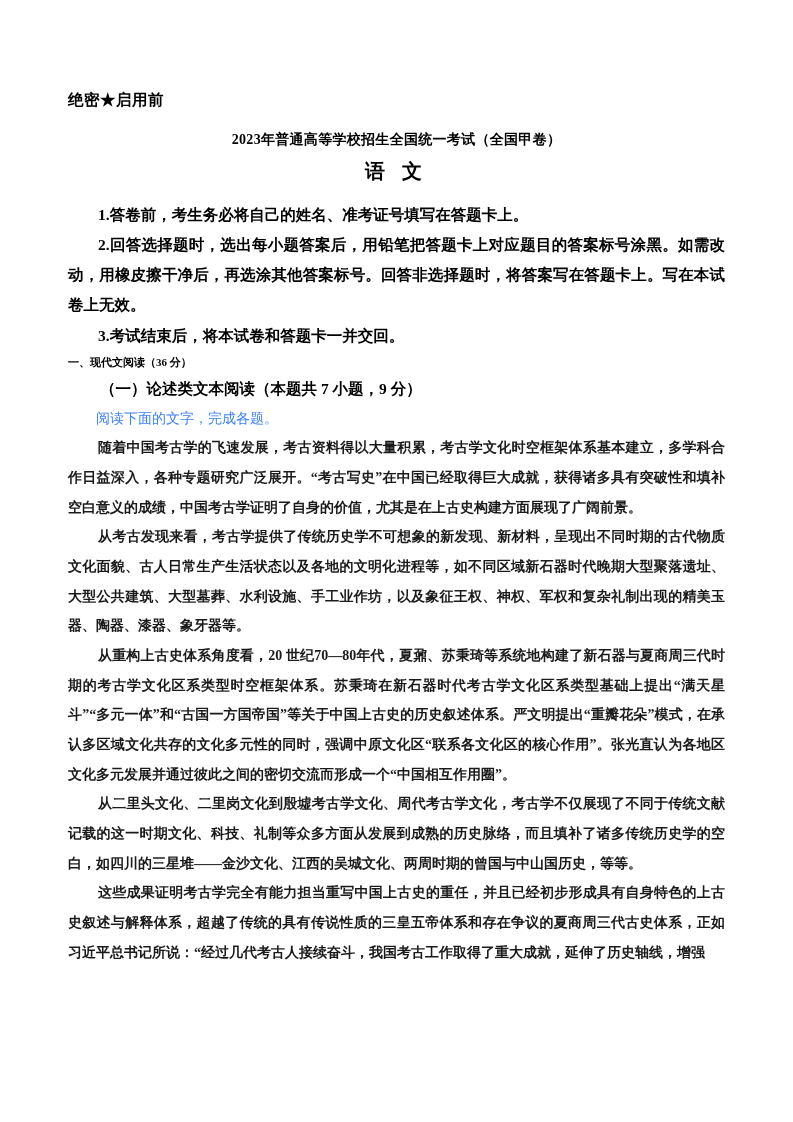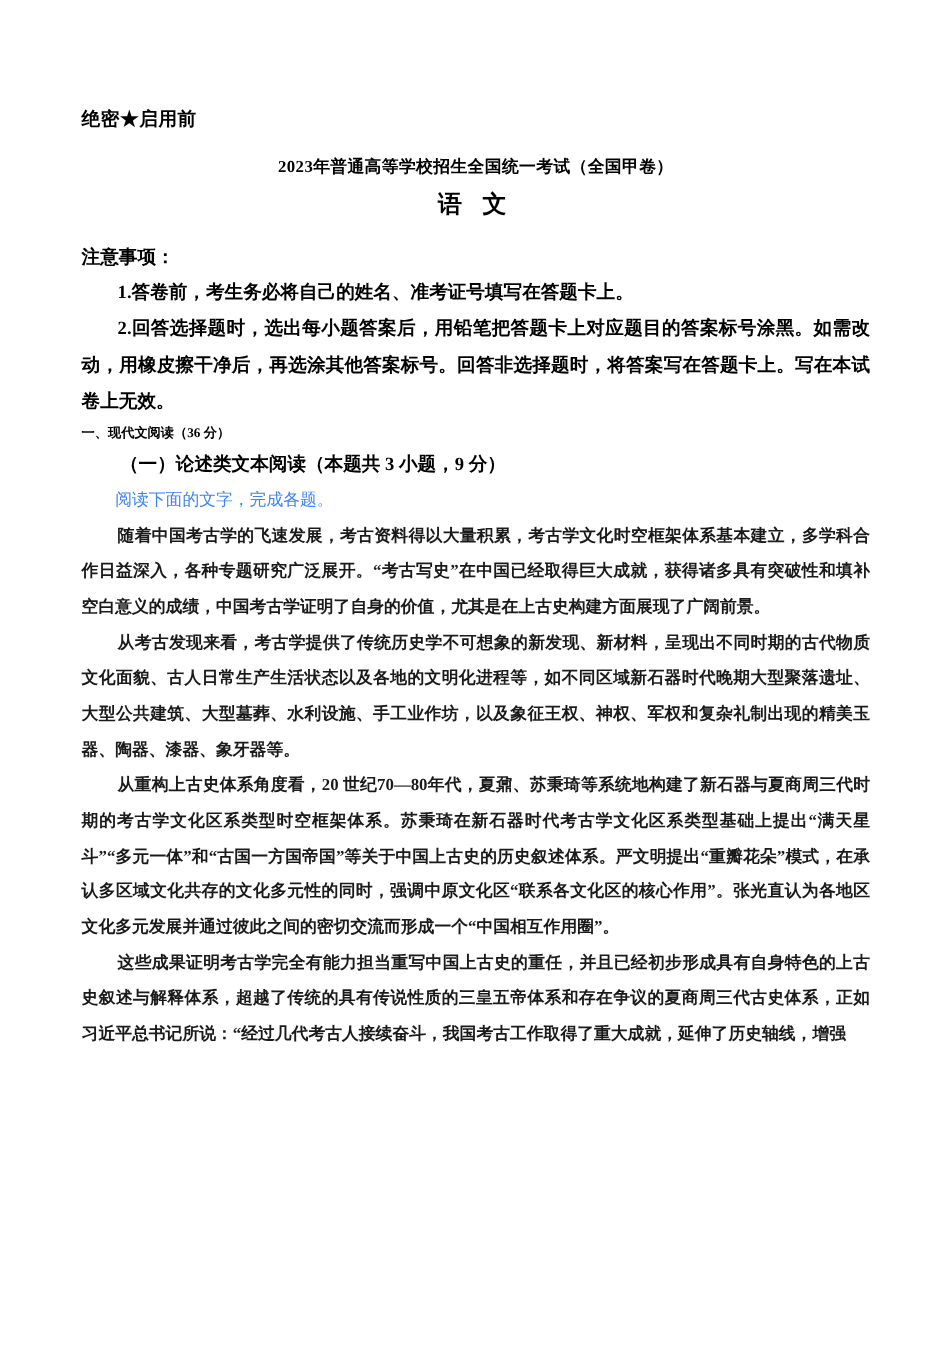--- a/index.html
+++ b/index.html
@@ -101,35 +101,36 @@
 <body>
 
 <div class="page">
 
   <p class="secrecy-line">绝密★启用前</p>
 
   <h1 class="exam-title">2023年普通高等学校招生全国统一考试（全国甲卷）</h1>
 
   <h2 class="subject-title">语 文</h2>
 
-  <p class="notice-heading">注意事项：</p>
 
   <p class="notice-item">1.答卷前，考生务必将自己的姓名、准考证号填写在答题卡上。</p>
 
   <p class="notice-item">2.回答选择题时，选出每小题答案后，用铅笔把答题卡上对应题目的答案标号涂黑。如需改动，用橡皮擦干净后，再选涂其他答案标号。回答非选择题时，将答案写在答题卡上。写在本试卷上无效。</p>
 
+  <p class="notice-item">3.考试结束后，将本试卷和答题卡一并交回。</p>
 
   <h3 class="section-heading">一、现代文阅读（36 分）</h3>
 
-  <h4 class="sub-section-heading">（一）论述类文本阅读（本题共 3 小题，9 分）</h4>
+  <h4 class="sub-section-heading">（一）论述类文本阅读（本题共 7 小题，9 分）</h4>
 
   <p class="instruction-line">阅读下面的文字，完成各题。</p>
 
   <p class="body-para">随着中国考古学的飞速发展，考古资料得以大量积累，考古学文化时空框架体系基本建立，多学科合作日益深入，各种专题研究广泛展开。“考古写史”在中国已经取得巨大成就，获得诸多具有突破性和填补空白意义的成绩，中国考古学证明了自身的价值，尤其是在上古史构建方面展现了广阔前景。</p>
 
   <p class="body-para">从考古发现来看，考古学提供了传统历史学不可想象的新发现、新材料，呈现出不同时期的古代物质文化面貌、古人日常生产生活状态以及各地的文明化进程等，如不同区域新石器时代晚期大型聚落遗址、大型公共建筑、大型墓葬、水利设施、手工业作坊，以及象征王权、神权、军权和复杂礼制出现的精美玉器、陶器、漆器、象牙器等。</p>
 
   <p class="body-para">从重构上古史体系角度看，20 世纪70—80年代，夏鼐、苏秉琦等系统地构建了新石器与夏商周三代时期的考古学文化区系类型时空框架体系。苏秉琦在新石器时代考古学文化区系类型基础上提出“满天星斗”“多元一体”和“古国一方国帝国”等关于中国上古史的历史叙述体系。严文明提出“重瓣花朵”模式，在承认多区域文化共存的文化多元性的同时，强调中原文化区“联系各文化区的核心作用”。张光直认为各地区文化多元发展并通过彼此之间的密切交流而形成一个“中国相互作用圈”。</p>
 
+  <p class="body-para">从二里头文化、二里岗文化到殷墟考古学文化、周代考古学文化，考古学不仅展现了不同于传统文献记载的这一时期文化、科技、礼制等众多方面从发展到成熟的历史脉络，而且填补了诸多传统历史学的空白，如四川的三星堆——金沙文化、江西的吴城文化、两周时期的曾国与中山国历史，等等。</p>
 
   <p class="body-para">这些成果证明考古学完全有能力担当重写中国上古史的重任，并且已经初步形成具有自身特色的上古史叙述与解释体系，超越了传统的具有传说性质的三皇五帝体系和存在争议的夏商周三代古史体系，正如习近平总书记所说：“经过几代考古人接续奋斗，我国考古工作取得了重大成就，延伸了历史轴线，增强</p>
 
 </div>
 
 </body></html>

